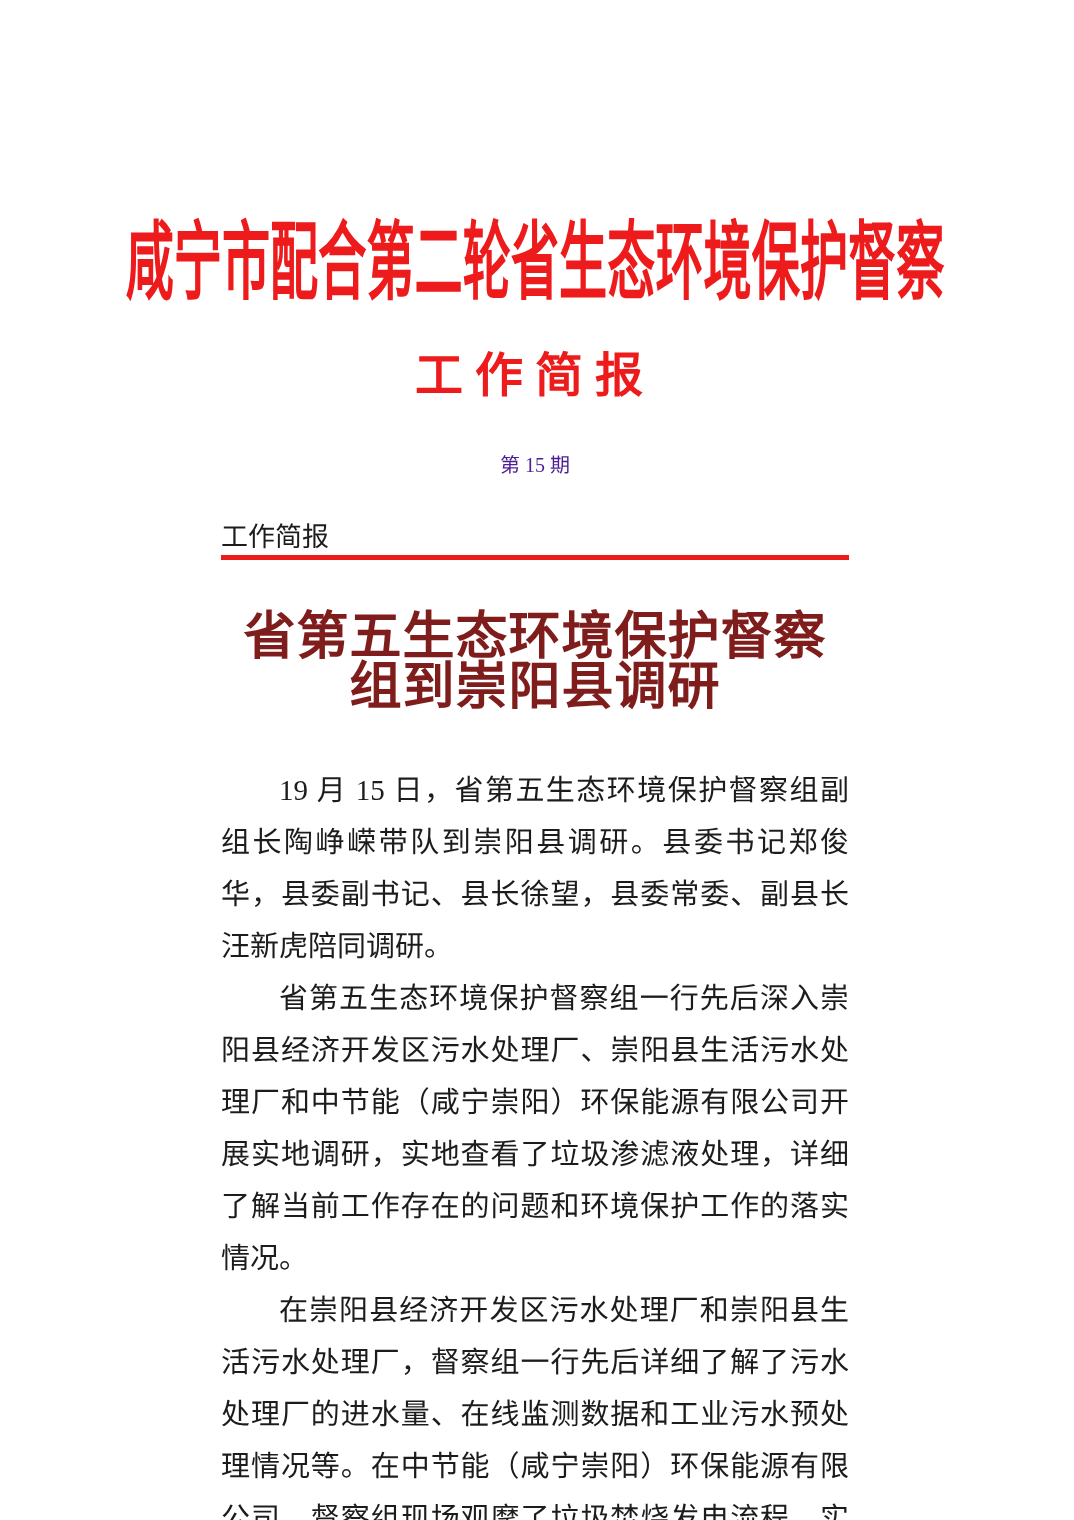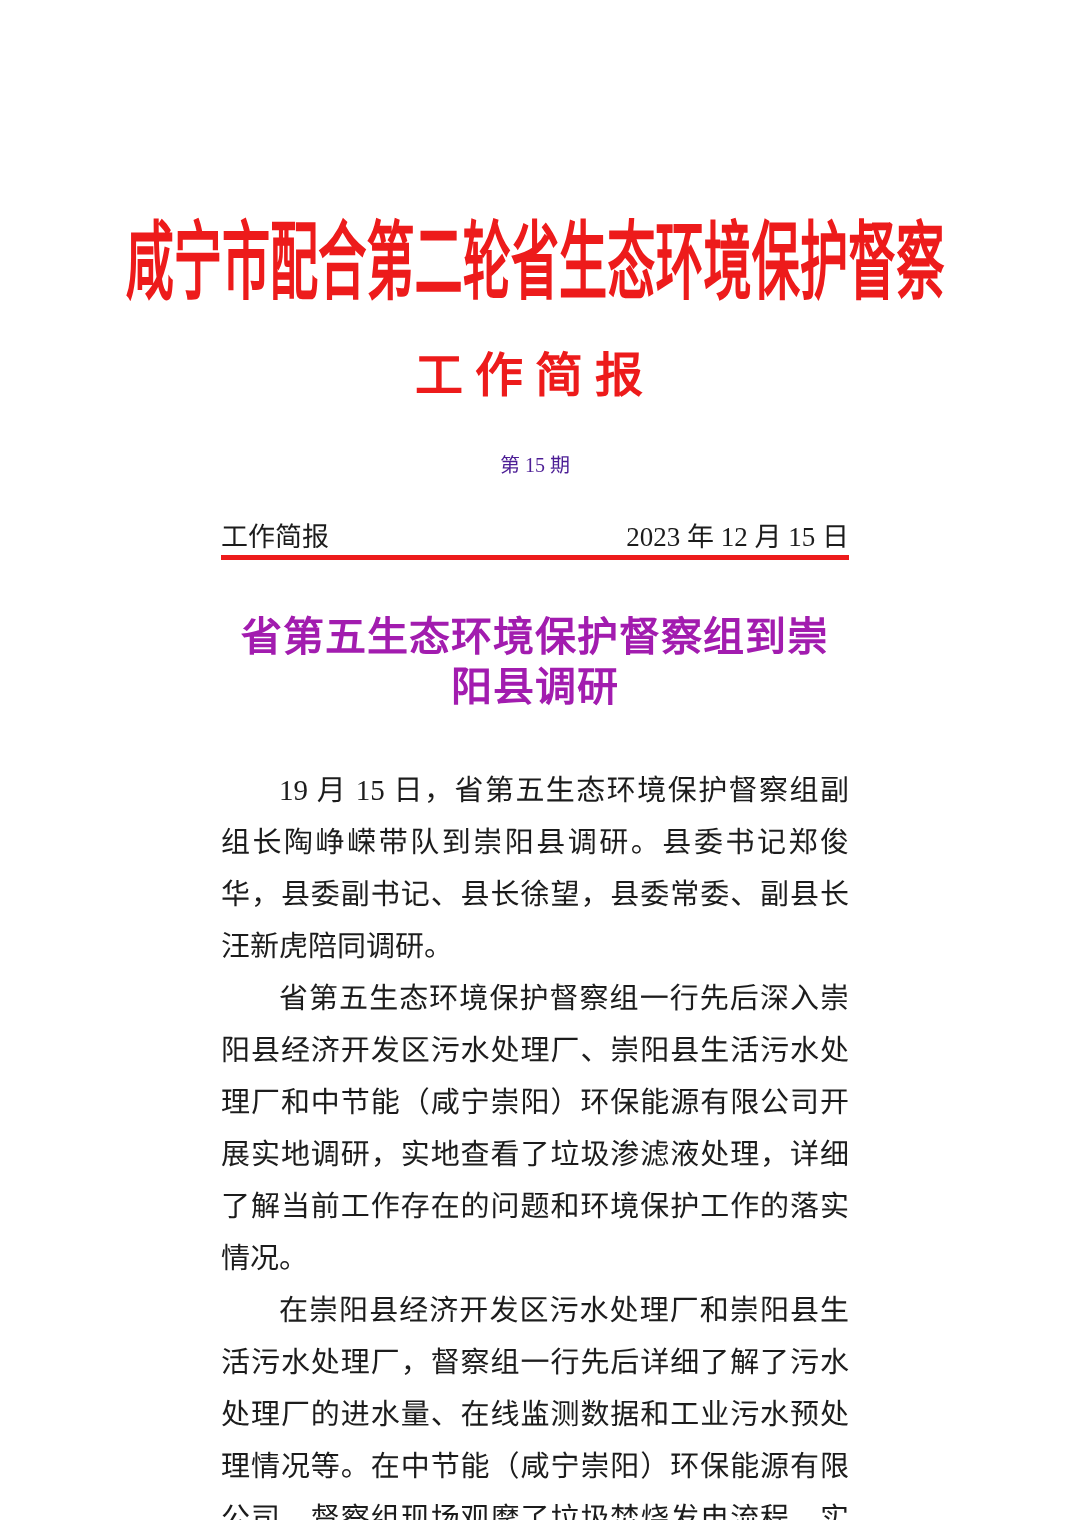--- a/index.html
+++ b/index.html
@@ -63,25 +63,25 @@
   }
   .red-rule {
     margin-top: 2px;
     height: 5px;
     background: #ed1b1b;
   }
   
   .article-headline {
     margin-top: 52px;
     text-align: center;
-    font-size: 41px;
+    font-size: 52px;
     line-height: 50px;
     font-weight: bold;
     letter-spacing: 1px;
-    color: #a21caf;
+    color: #7f1d1d;
   }
   .article-body {
     margin-top: 52px;
   }
   .article-body p {
     margin: 0;
     font-size: 29px;
     line-height: 52px;
     text-align: justify;
     text-justify: inter-character;
@@ -110,21 +110,20 @@
     <div class="masthead-title1-wrap">
       <span class="masthead-title1">咸宁市配合第二轮省生态环境保护督察</span>
     </div>
 
     <div class="masthead-title2">工作简报</div>
 
     <div class="masthead-issue">第 15 期</div>
 
     <div class="masthead-meta">
       <span>工作简报</span>
-      <span>2023 年 12 月 15 日</span>
     </div>
 
     <div class="red-rule"></div>
   </header>
 
   <main>
     <h1 class="article-headline">省第五生态环境保护督察组到崇阳县调研</h1>
 
     <div class="article-body">
       <p>19 月 15 日，省第五生态环境保护督察组副组长陶峥嵘带队到崇阳县调研。县委书记郑俊华，县委副书记、县长徐望，县委常委、副县长汪新虎陪同调研。</p>

